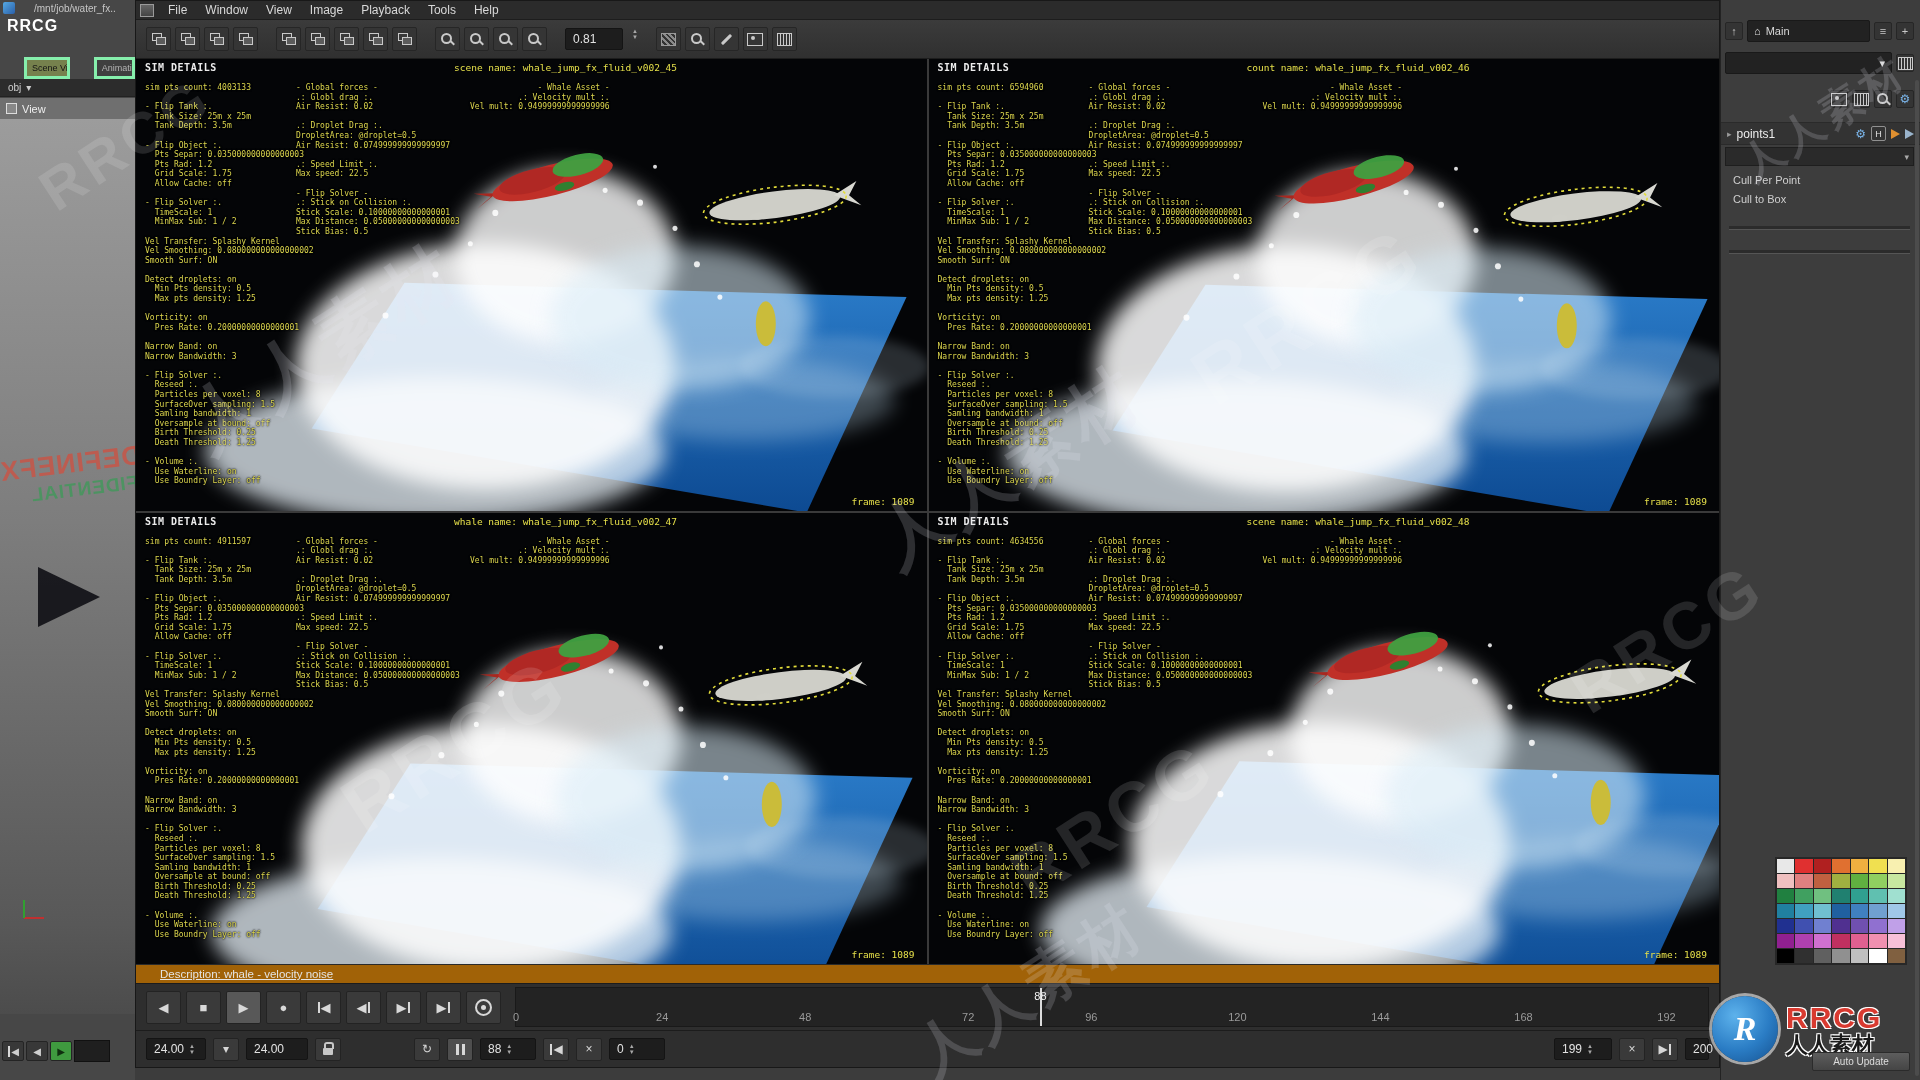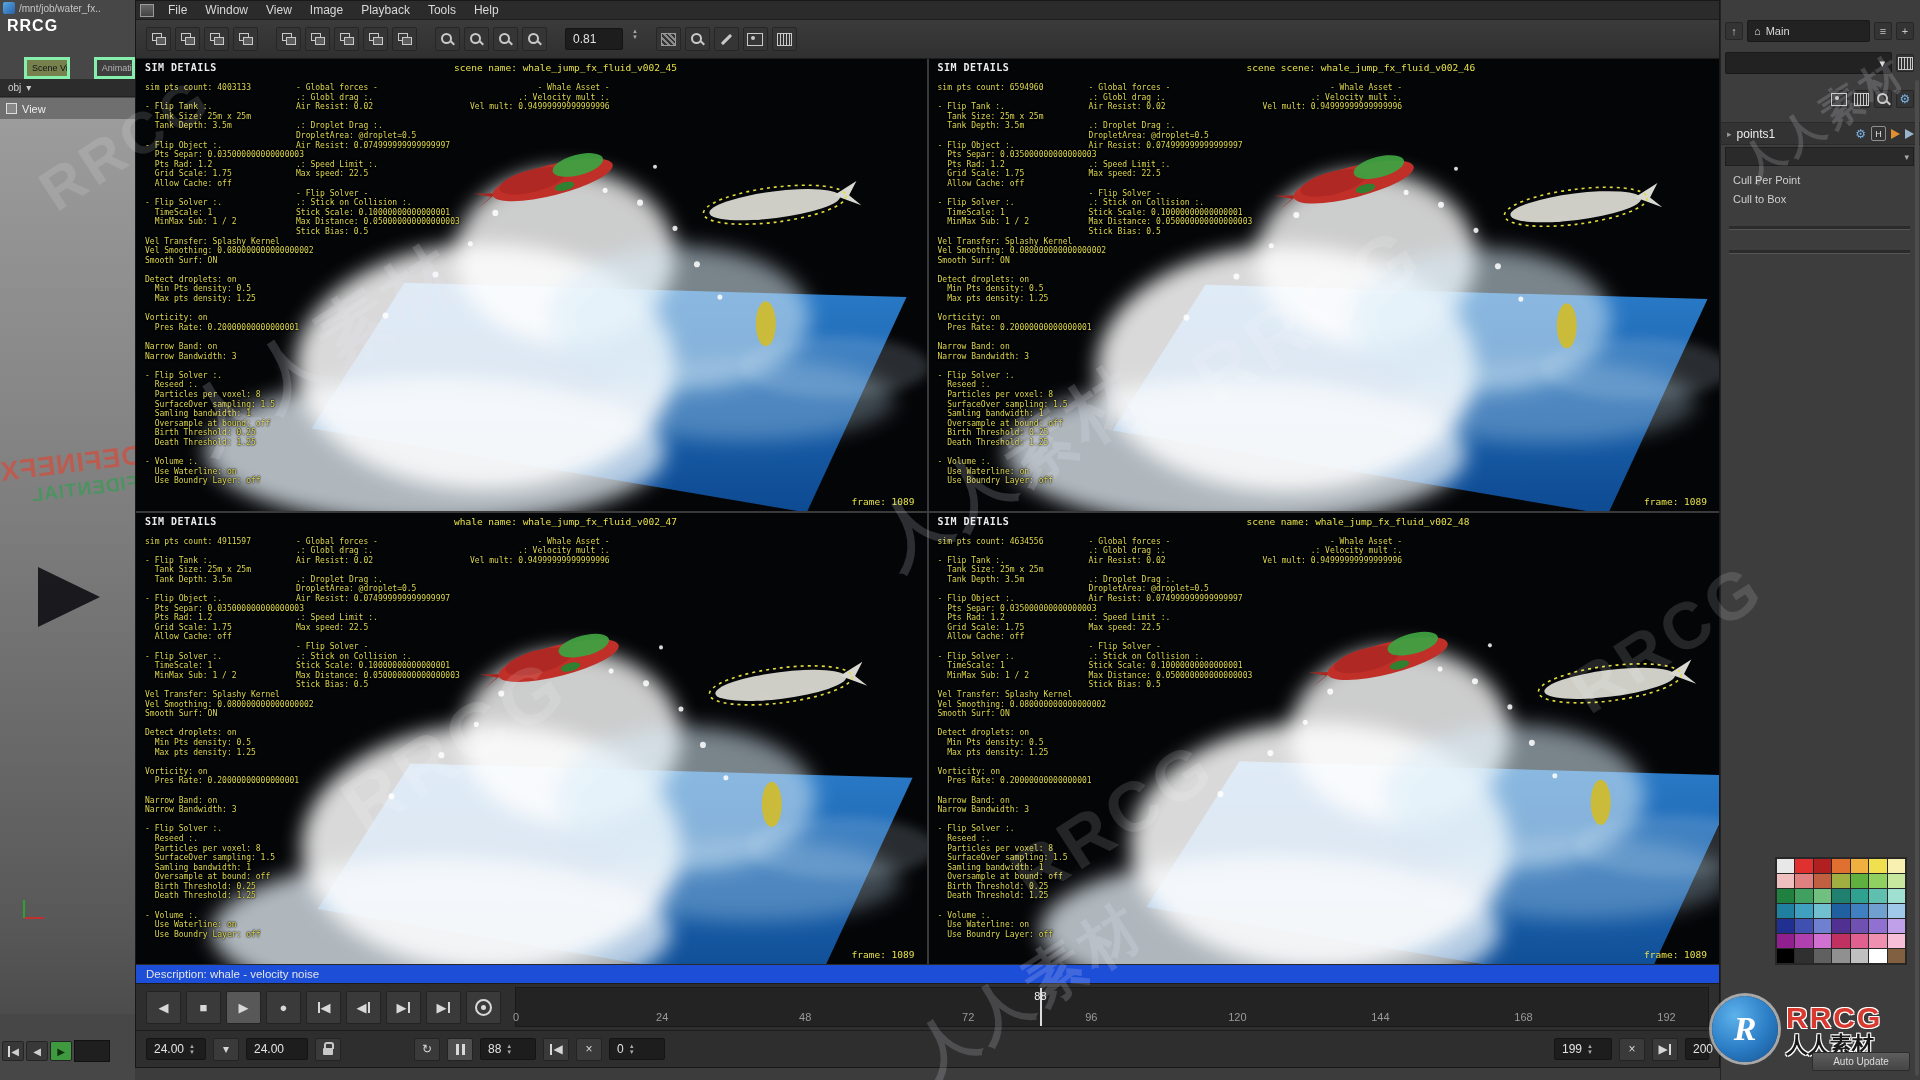--- a/index.html
+++ b/index.html
@@ -1,21 +1,21 @@
 <!DOCTYPE html>
 <html><head>
 <meta charset="utf-8">
 <style>
   html,body{margin:0;padding:0;background:#222;}
   #screen{position:relative;width:1920px;height:1080px;overflow:hidden;background:#3c3c3c;
           font-family:"Liberation Sans",sans-serif;-webkit-user-select:none;user-select:none;}
 
   
   #left-app{position:absolute;left:0;top:0;width:135px;height:1080px;background:#474747;overflow:hidden;}
-  .title-row{position:absolute;top:2px;left:3px;width:130px;display:flex;gap:4px;align-items:center;
+  .title-row{position:absolute;top:2px;left:3px;width:130px;display:flex;gap:19px;align-items:center;
              font-size:10px;color:#c6c6c6;white-space:nowrap;overflow:hidden;}
   .app-ic{width:12px;height:12px;border-radius:2px;background:linear-gradient(135deg,#56aae4,#2a5fa8);flex:none;}
   .corner-brand{position:absolute;top:17px;left:7px;font-size:16px;font-weight:bold;color:#fff;letter-spacing:1px;}
   .tab-row{position:absolute;top:57px;left:0;width:135px;display:flex;}
   .tab{font-size:9px;padding:3px 5px;background:#3f3f3f;color:#b3b3b3;border:3px solid #86efac;
        white-space:nowrap;overflow:hidden;max-width:60px;margin-left:24px;}
   .tab.active{background:#76814d;color:#151515;}
   .obj-row{position:absolute;top:79px;left:0;width:135px;height:18px;background:#2c2c2c;color:#cfcfcf;
            font-size:10px;display:flex;align-items:center;gap:5px;padding-left:8px;box-sizing:border-box;border-bottom:1px solid #222;}
   .view-row{position:absolute;top:98px;left:0;width:135px;height:21px;background:#6f6f6f;color:#eee;
@@ -72,22 +72,22 @@
   .q-title{position:absolute;top:3px;left:9px;color:#ececec;font-family:"DejaVu Sans Mono",monospace;
            font-size:10px;font-weight:bold;letter-spacing:.5px;}
   .q-scene{position:absolute;top:3px;left:318px;color:#e6e04a;font-family:"DejaVu Sans Mono",monospace;font-size:9.5px;}
   .col{position:absolute;top:24px;}
   .colL{left:9px;}
   .colM{left:160px;}
   .colR{left:334px;text-align:right;}
   .sim-line{font-family:"DejaVu Sans Mono",monospace;font-size:8px;line-height:9.6px;min-height:9.6px;
             color:#dcd64e;white-space:pre;text-shadow:0 0 2px #000,0 0 2px #000;}
   .q-frame{position:absolute;right:12px;bottom:4px;color:#e6e04a;font-family:"DejaVu Sans Mono",monospace;font-size:9.5px;}
-  .desc-bar{height:18px;background:#1d4ed8;display:flex;align-items:center;padding-left:10px;
-            font-size:11.5px;color:#e4e4e4;border-top:1px solid #2a2a2a;}
+  .desc-bar{height:18px;background:#a16207;display:flex;align-items:center;padding-left:24px;
+            font-size:11.5px;color:#e4e4e4;border-top:1px solid #2a2a2a;text-decoration:underline;}
 
   
   .transport-row{height:46px;background:#2e2e2e;display:flex;align-items:stretch;border-top:1px solid #1c1c1c;}
   .transport{display:flex;gap:5px;align-items:center;padding:0 10px;}
   .t-btn{width:35px;height:33px;background:#3a3a3a;border:1px solid #232323;border-radius:2px;color:#d8d8d8;
          font-size:13px;display:flex;align-items:center;justify-content:center;padding:0;}
   .t-btn.active{background:#585858;}
   .vbar{display:inline-block;width:2px;height:11px;background:#d8d8d8;margin:0 1px;}
   .ring{width:13px;height:13px;border:2px solid #d8d8d8;border-radius:50%;display:flex;align-items:center;justify-content:center;}
   .ring .dot{width:5px;height:5px;border-radius:50%;background:#d8d8d8;}
@@ -426,21 +426,21 @@
             <div class="sim-line">Vel mult: 0.94999999999999996</div>
           </div>
         <span class="q-frame">frame: 1089</span>
       </div>
 
       <div class="quad">
         <svg class="scene" viewBox="0 0 792 440" preserveAspectRatio="none">
             <use href="#whale-scene" transform="translate(8,2)"></use>
           </svg>
         <span class="q-title">SIM DETAILS</span>
-        <span class="q-scene">scene scene: whale_jump_fx_fluid_v002_46</span>
+        <span class="q-scene">count name: whale_jump_fx_fluid_v002_46</span>
         <div class="col colL">
           <div class="sim-line">sim pts count: 6594960</div>
           <div>
               <div class="sim-line"></div>
               <div class="sim-line">- Flip Tank :.</div>
               <div class="sim-line">  Tank Size: 25m x 25m</div>
               <div class="sim-line">  Tank Depth: 3.5m</div>
               <div class="sim-line"></div>
               <div class="sim-line">- Flip Object :.</div>
               <div class="sim-line">  Pts Separ: 0.035000000000000003</div>

